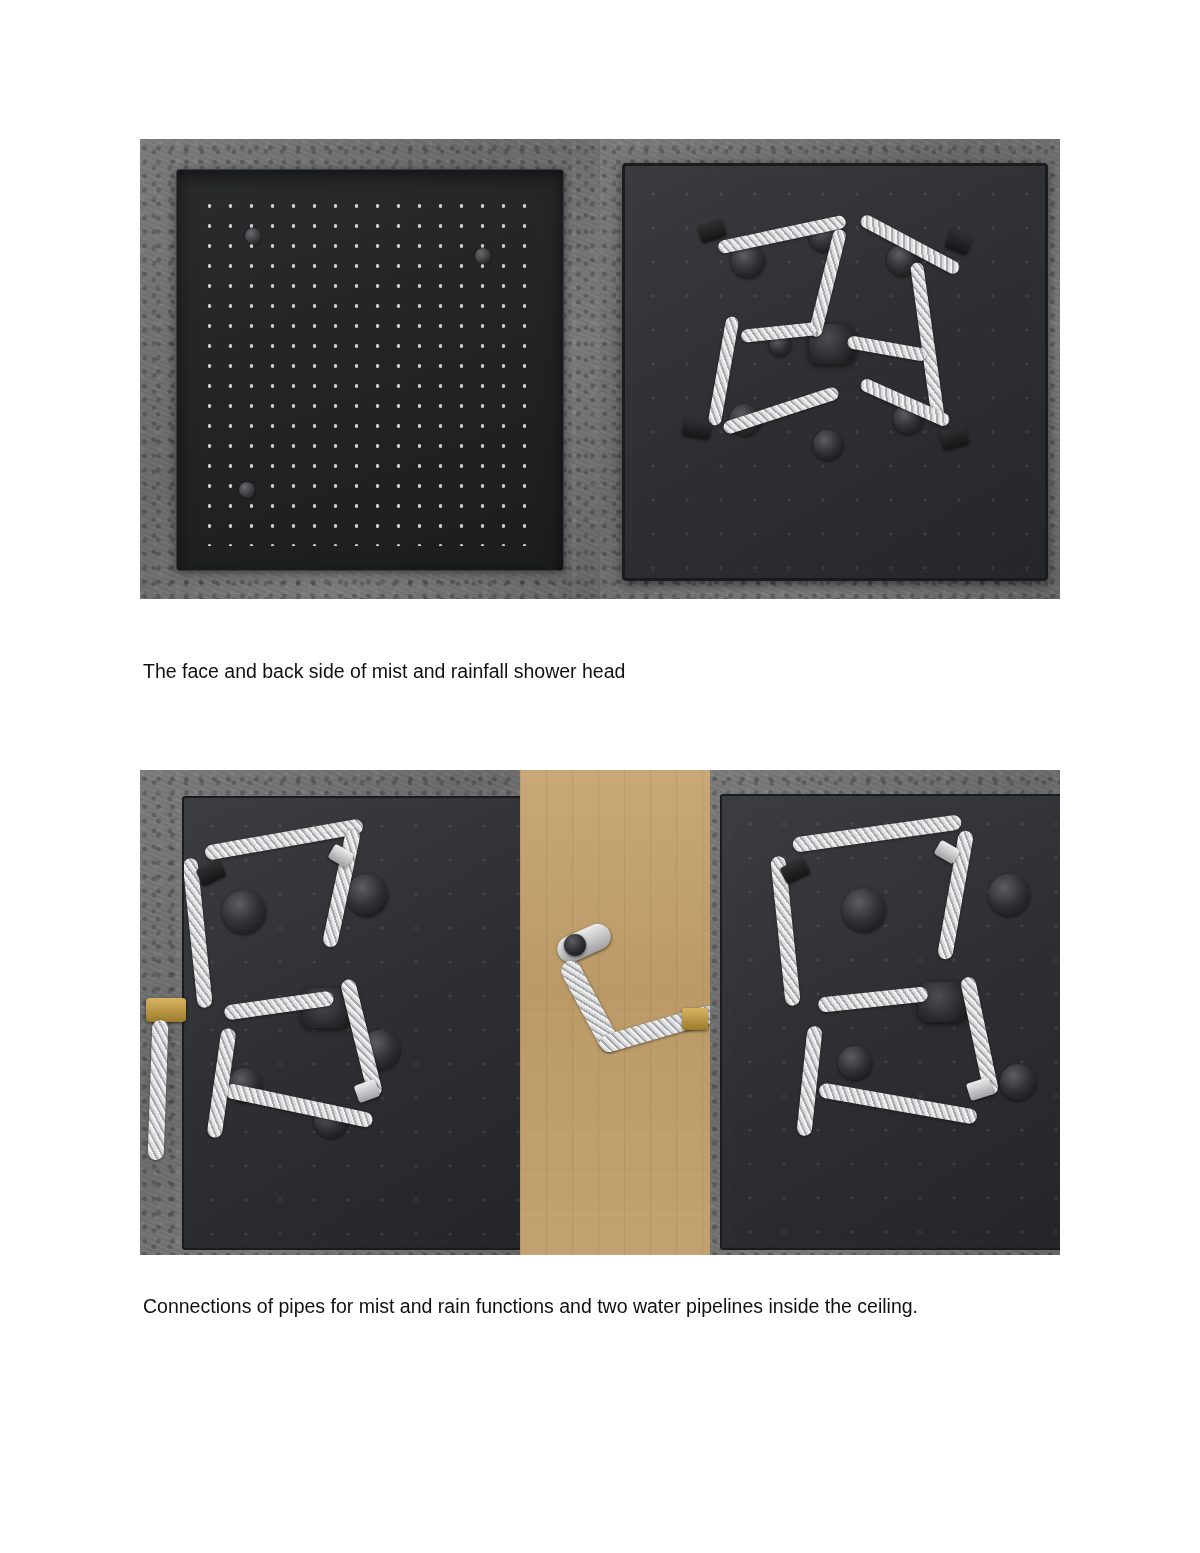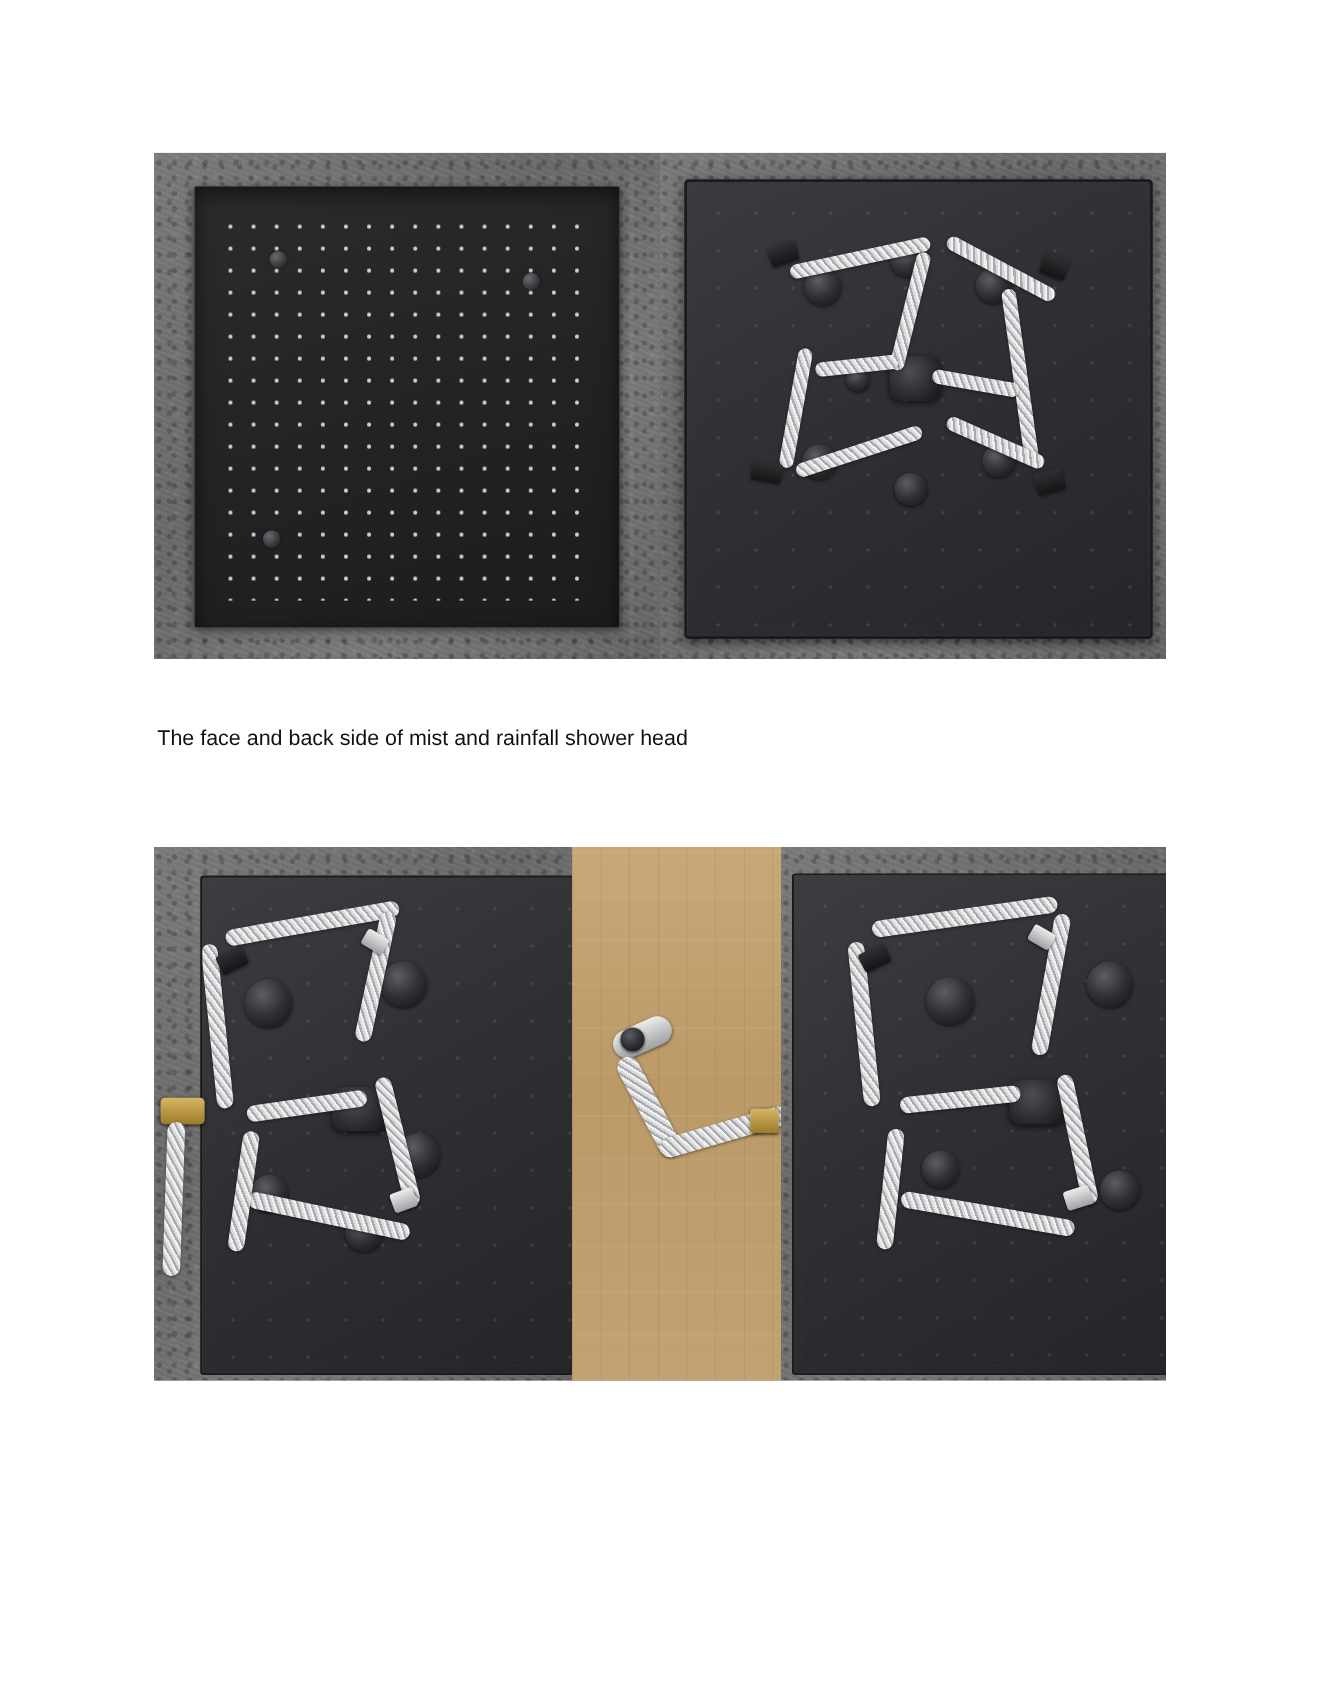--- a/index.html
+++ b/index.html
@@ -317,15 +317,16 @@
         <div class="hose" style="left:250px; top:180px; width:15px; height:120px; border-radius:8px; transform: rotate(-12deg);"></div>
 
         <div class="fitting chrome" style="left:214px; top:48px; width:22px; height:16px; transform: rotate(30deg);"></div>
         <div class="fitting" style="left:60px; top:66px; width:26px; height:18px; transform: rotate(-26deg);"></div>
         <div class="fitting chrome" style="left:246px; top:284px; width:24px; height:18px; transform: rotate(-18deg);"></div>
       </div>
     </div>
   </div>
 
   <div class="caption2">
+    <div>Connections of pipes for mist and rain functions and two water pipelines inside the ceiling.</div>
   </div>
 
 </div>
 
 </body></html>

